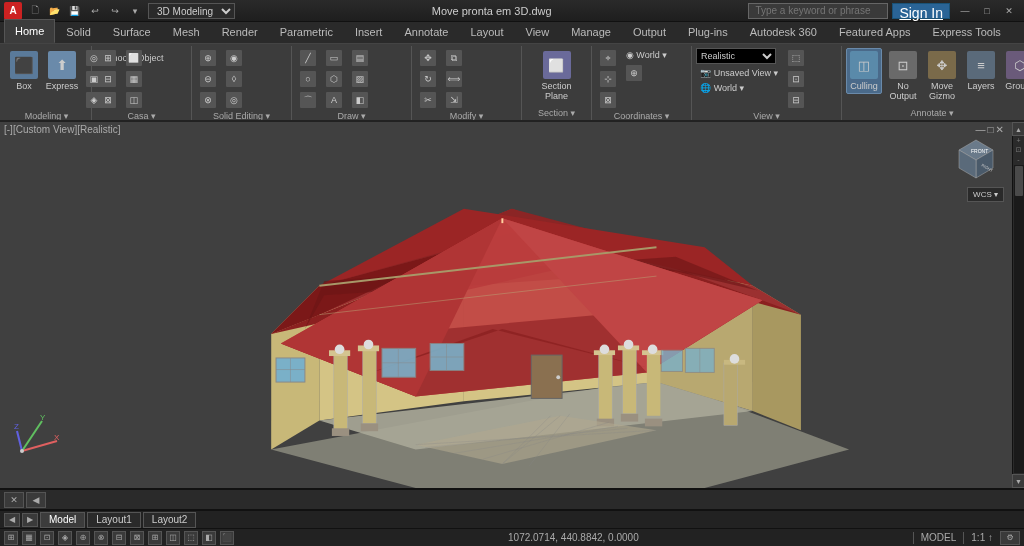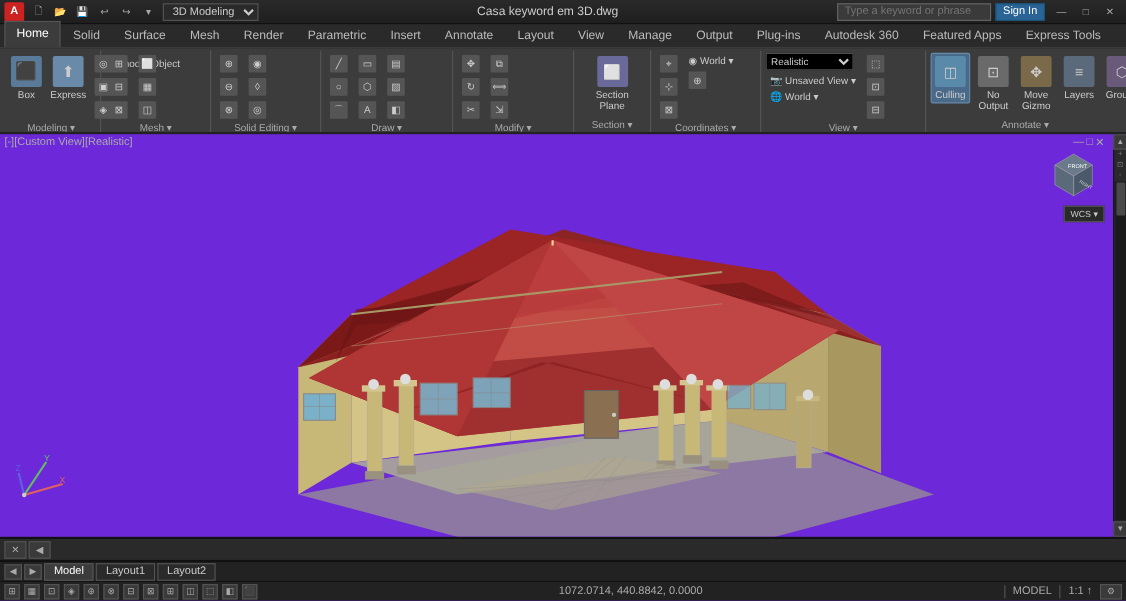--- a/index.html
+++ b/index.html
@@ -16,21 +16,21 @@
       padding: 0 4px;
     }
     #titlebar-left { display: flex; align-items: center; gap: 4px; }
     #titlebar-logo { width: 18px; height: 18px; background: #cc2222; border-radius: 2px; display: flex; align-items: center; justify-content: center; color: white; font-weight: bold; font-size: 10px; }
     #quick-access { display: flex; gap: 2px; }
     .qa-btn { width: 18px; height: 16px; background: transparent; border: none; color: #aaa; cursor: pointer; display: flex; align-items: center; justify-content: center; font-size: 9px; }
     #workspace-selector { background: #2a2a2a; border: 1px solid #555; color: #ccc; font-size: 10px; padding: 1px 4px; height: 16px; }
     #titlebar-title { font-size: 11px; color: #ccc; }
     #titlebar-right { display: flex; align-items: center; gap: 4px; }
     #search-box { background: #3a3a3a; border: 1px solid #666; color: #ccc; font-size: 10px; padding: 1px 6px; height: 16px; width: 140px; }
-    #sign-in-btn { background: #2a6496; border: 1px solid #1a5276; color: white; font-size: 10px; padding: 1px 6px; cursor: pointer; height: 16px; }
+    #sign-in-btn { background: #2a6496; border: 1px solid #1a5276; color: white; font-size: 14px; padding: 1px 6px; cursor: pointer; height: 16px; text-decoration: underline; }
     #win-controls { display: flex; gap: 0; }
     .win-btn { width: 22px; height: 22px; display: flex; align-items: center; justify-content: center; cursor: pointer; font-size: 9px; color: #aaa; }
 
     
     #ribbon-tabs {
       height: 22px;
       background: #2a2a2a;
       display: flex;
       align-items: flex-end;
       padding: 0 4px;
@@ -111,21 +111,21 @@
       align-items: center;
       justify-content: center;
       gap: 2px;
       cursor: pointer;
     }
 
     
     #viewport {
       position: relative;
       flex: 1;
-      background: #6d28d9;
+      background: #404040;
       overflow: hidden;
     }
     #viewport-label {
       position: absolute;
       top: 2px;
       left: 4px;
       font-size: 10px;
       color: #aaa;
       z-index: 10;
     }
@@ -275,21 +275,21 @@
       <button class="qa-btn">📂</button>
       <button class="qa-btn">💾</button>
       <button class="qa-btn">↩</button>
       <button class="qa-btn">↪</button>
       <button class="qa-btn">▾</button>
     </div>
     <select id="workspace-selector">
       <option>3D Modeling</option>
     </select>
   </div>
-  <div id="titlebar-title">Casa keyword em 3D.dwg</div>
+  <div id="titlebar-title">Move pronta em 3D.dwg</div>
   <div id="titlebar-right">
     <input id="search-box" type="text" placeholder="Type a keyword or phrase" style="">
     <button id="sign-in-btn">Sign In</button>
     <div id="win-controls">
       <div class="win-btn">—</div>
       <div class="win-btn">□</div>
       <div class="win-btn close">✕</div>
     </div>
   </div>
 </div>
@@ -359,21 +359,21 @@
             <div class="sm-icon">⬜</div>
           </div>
         <div class="ribbon-btn-small">
             <div class="sm-icon">▦</div>
           </div>
         <div class="ribbon-btn-small">
             <div class="sm-icon">◫</div>
           </div>
       </div>
     </div>
-    <div class="ribbon-section-bottom">Mesh ▾</div>
+    <div class="ribbon-section-bottom">Casa ▾</div>
   </div>
 
   <div class="ribbon-section" style="min-width:100px;">
     <div class="ribbon-section-top">
       <div class="ribbon-col">
         <div class="ribbon-btn-small">
             <div class="sm-icon">⊕</div>
           </div>
         <div class="ribbon-btn-small">
             <div class="sm-icon">⊖</div>

